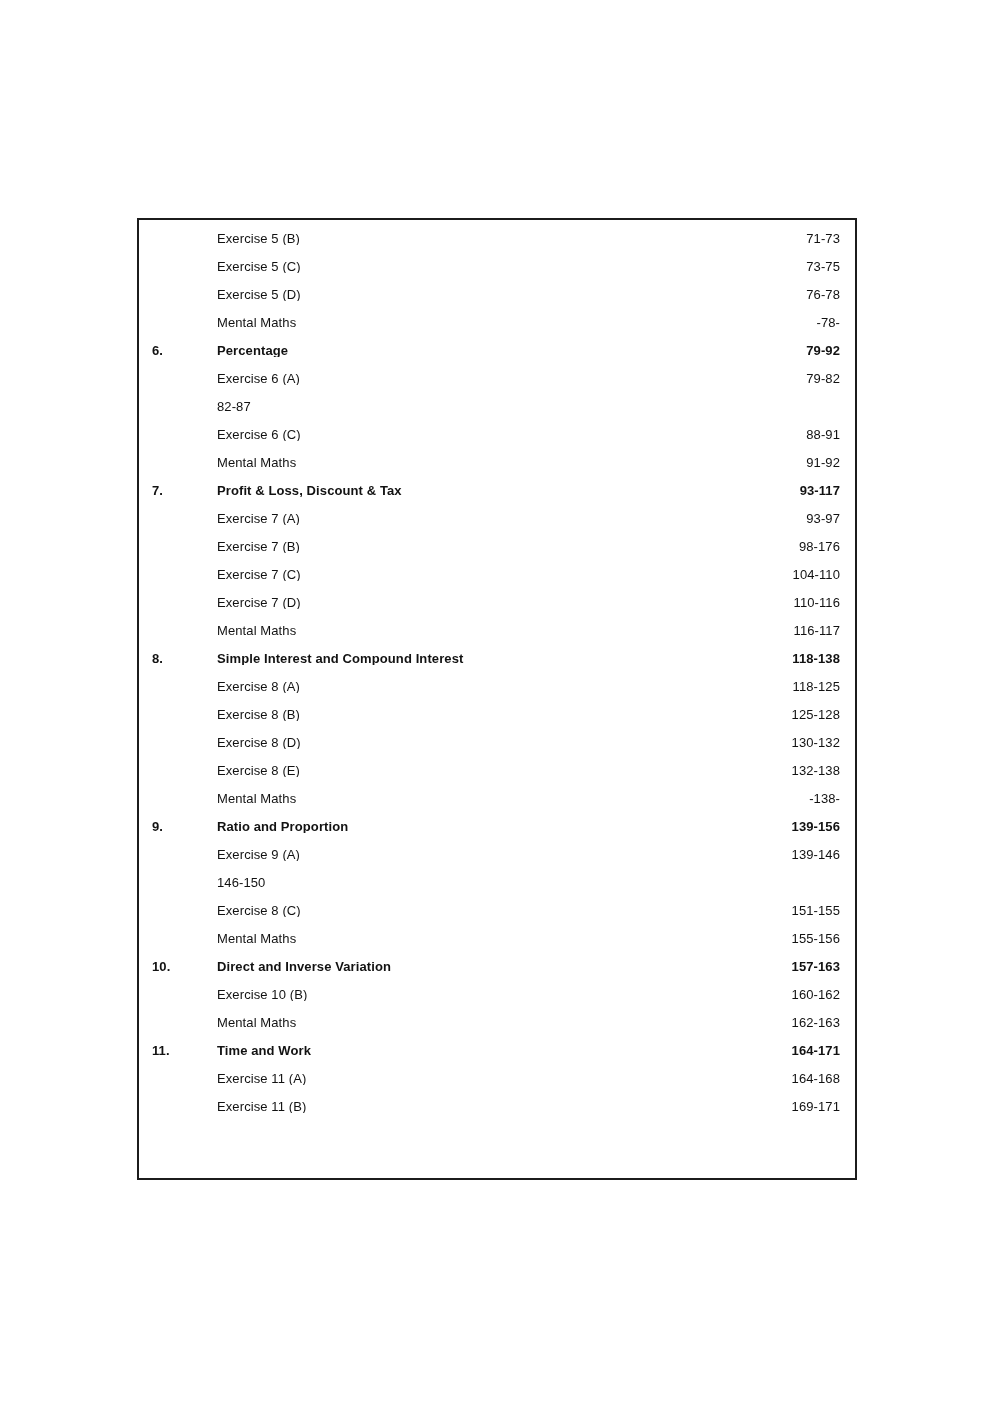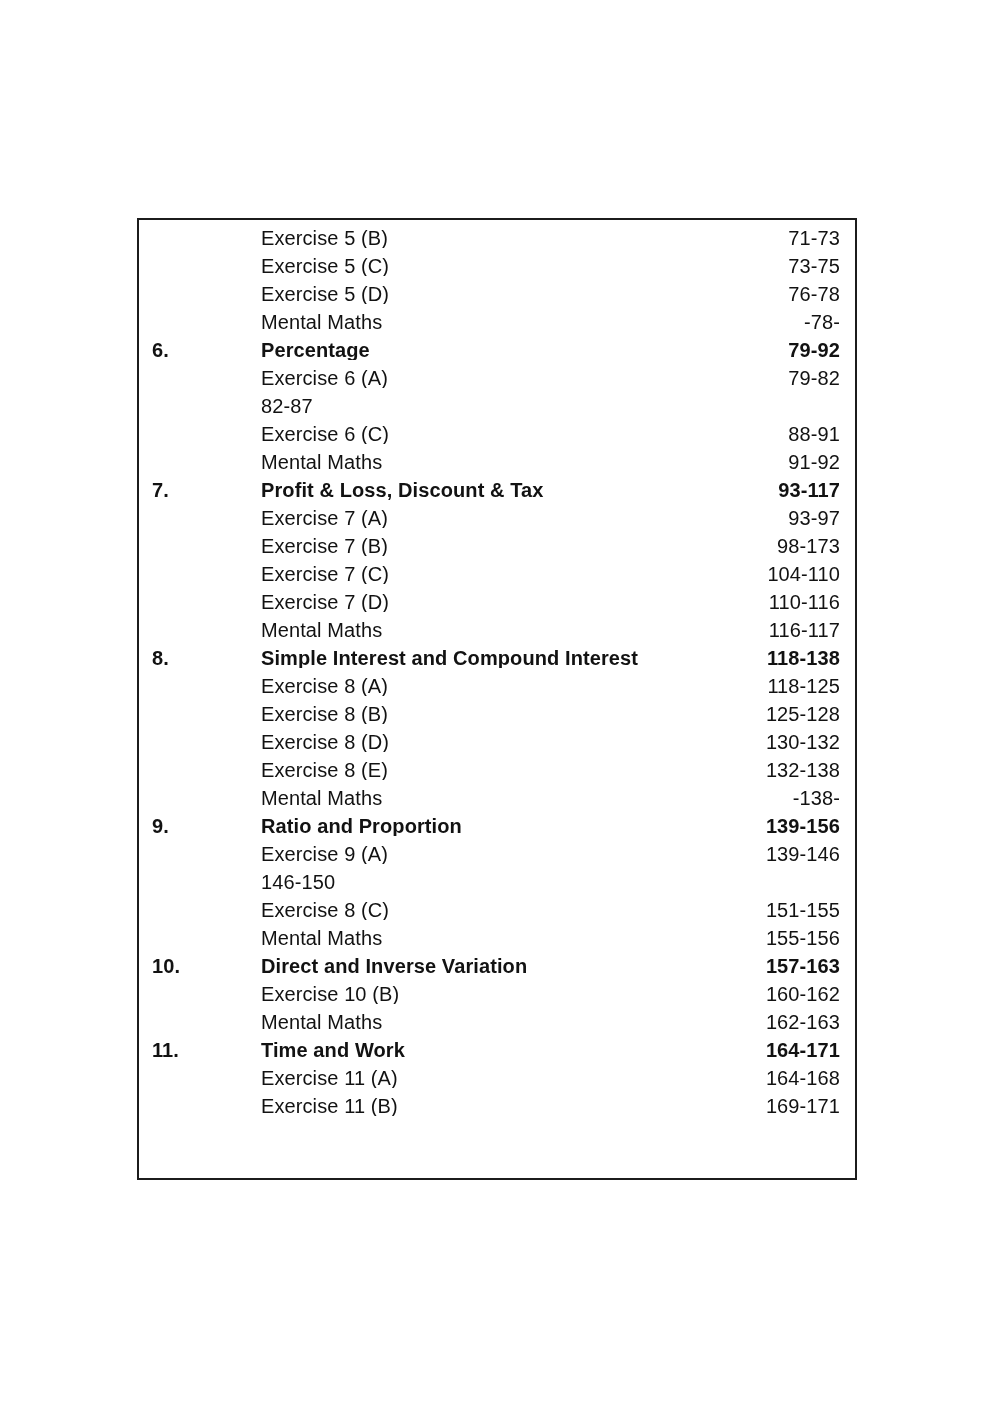--- a/index.html
+++ b/index.html
@@ -25,25 +25,24 @@
     background: #ffffff;
     padding: 4px 15px 4px 13px;
     display: flex;
     flex-direction: column;
   }
   .toc-row {
     display: flex;
     align-items: center;
     height: 28px;
     flex: none;
-    font-size: 20px;
+    font-size: 13px;
     color: #121212;
     line-height: 1;
     letter-spacing: 0.1px;
-    gap: 44px;
   }
   .toc-row .num {
     flex: none;
     width: 65px;
     font-weight: bold;
   }
   .toc-row .title {
     flex: 1 1 auto;
     white-space: nowrap;
     overflow: hidden;
@@ -113,21 +112,21 @@
         <span class="pages">93-117</span>
       </div>
       <div class="toc-row">
         <span class="num"></span>
         <span class="title">Exercise 7 (A)</span>
         <span class="pages">93-97</span>
       </div>
       <div class="toc-row">
         <span class="num"></span>
         <span class="title">Exercise 7 (B)</span>
-        <span class="pages">98-173</span>
+        <span class="pages">98-176</span>
       </div>
       <div class="toc-row">
         <span class="num"></span>
         <span class="title">Exercise 7 (C)</span>
         <span class="pages">104-110</span>
       </div>
       <div class="toc-row">
         <span class="num"></span>
         <span class="title">Exercise 7 (D)</span>
         <span class="pages">110-116</span>

